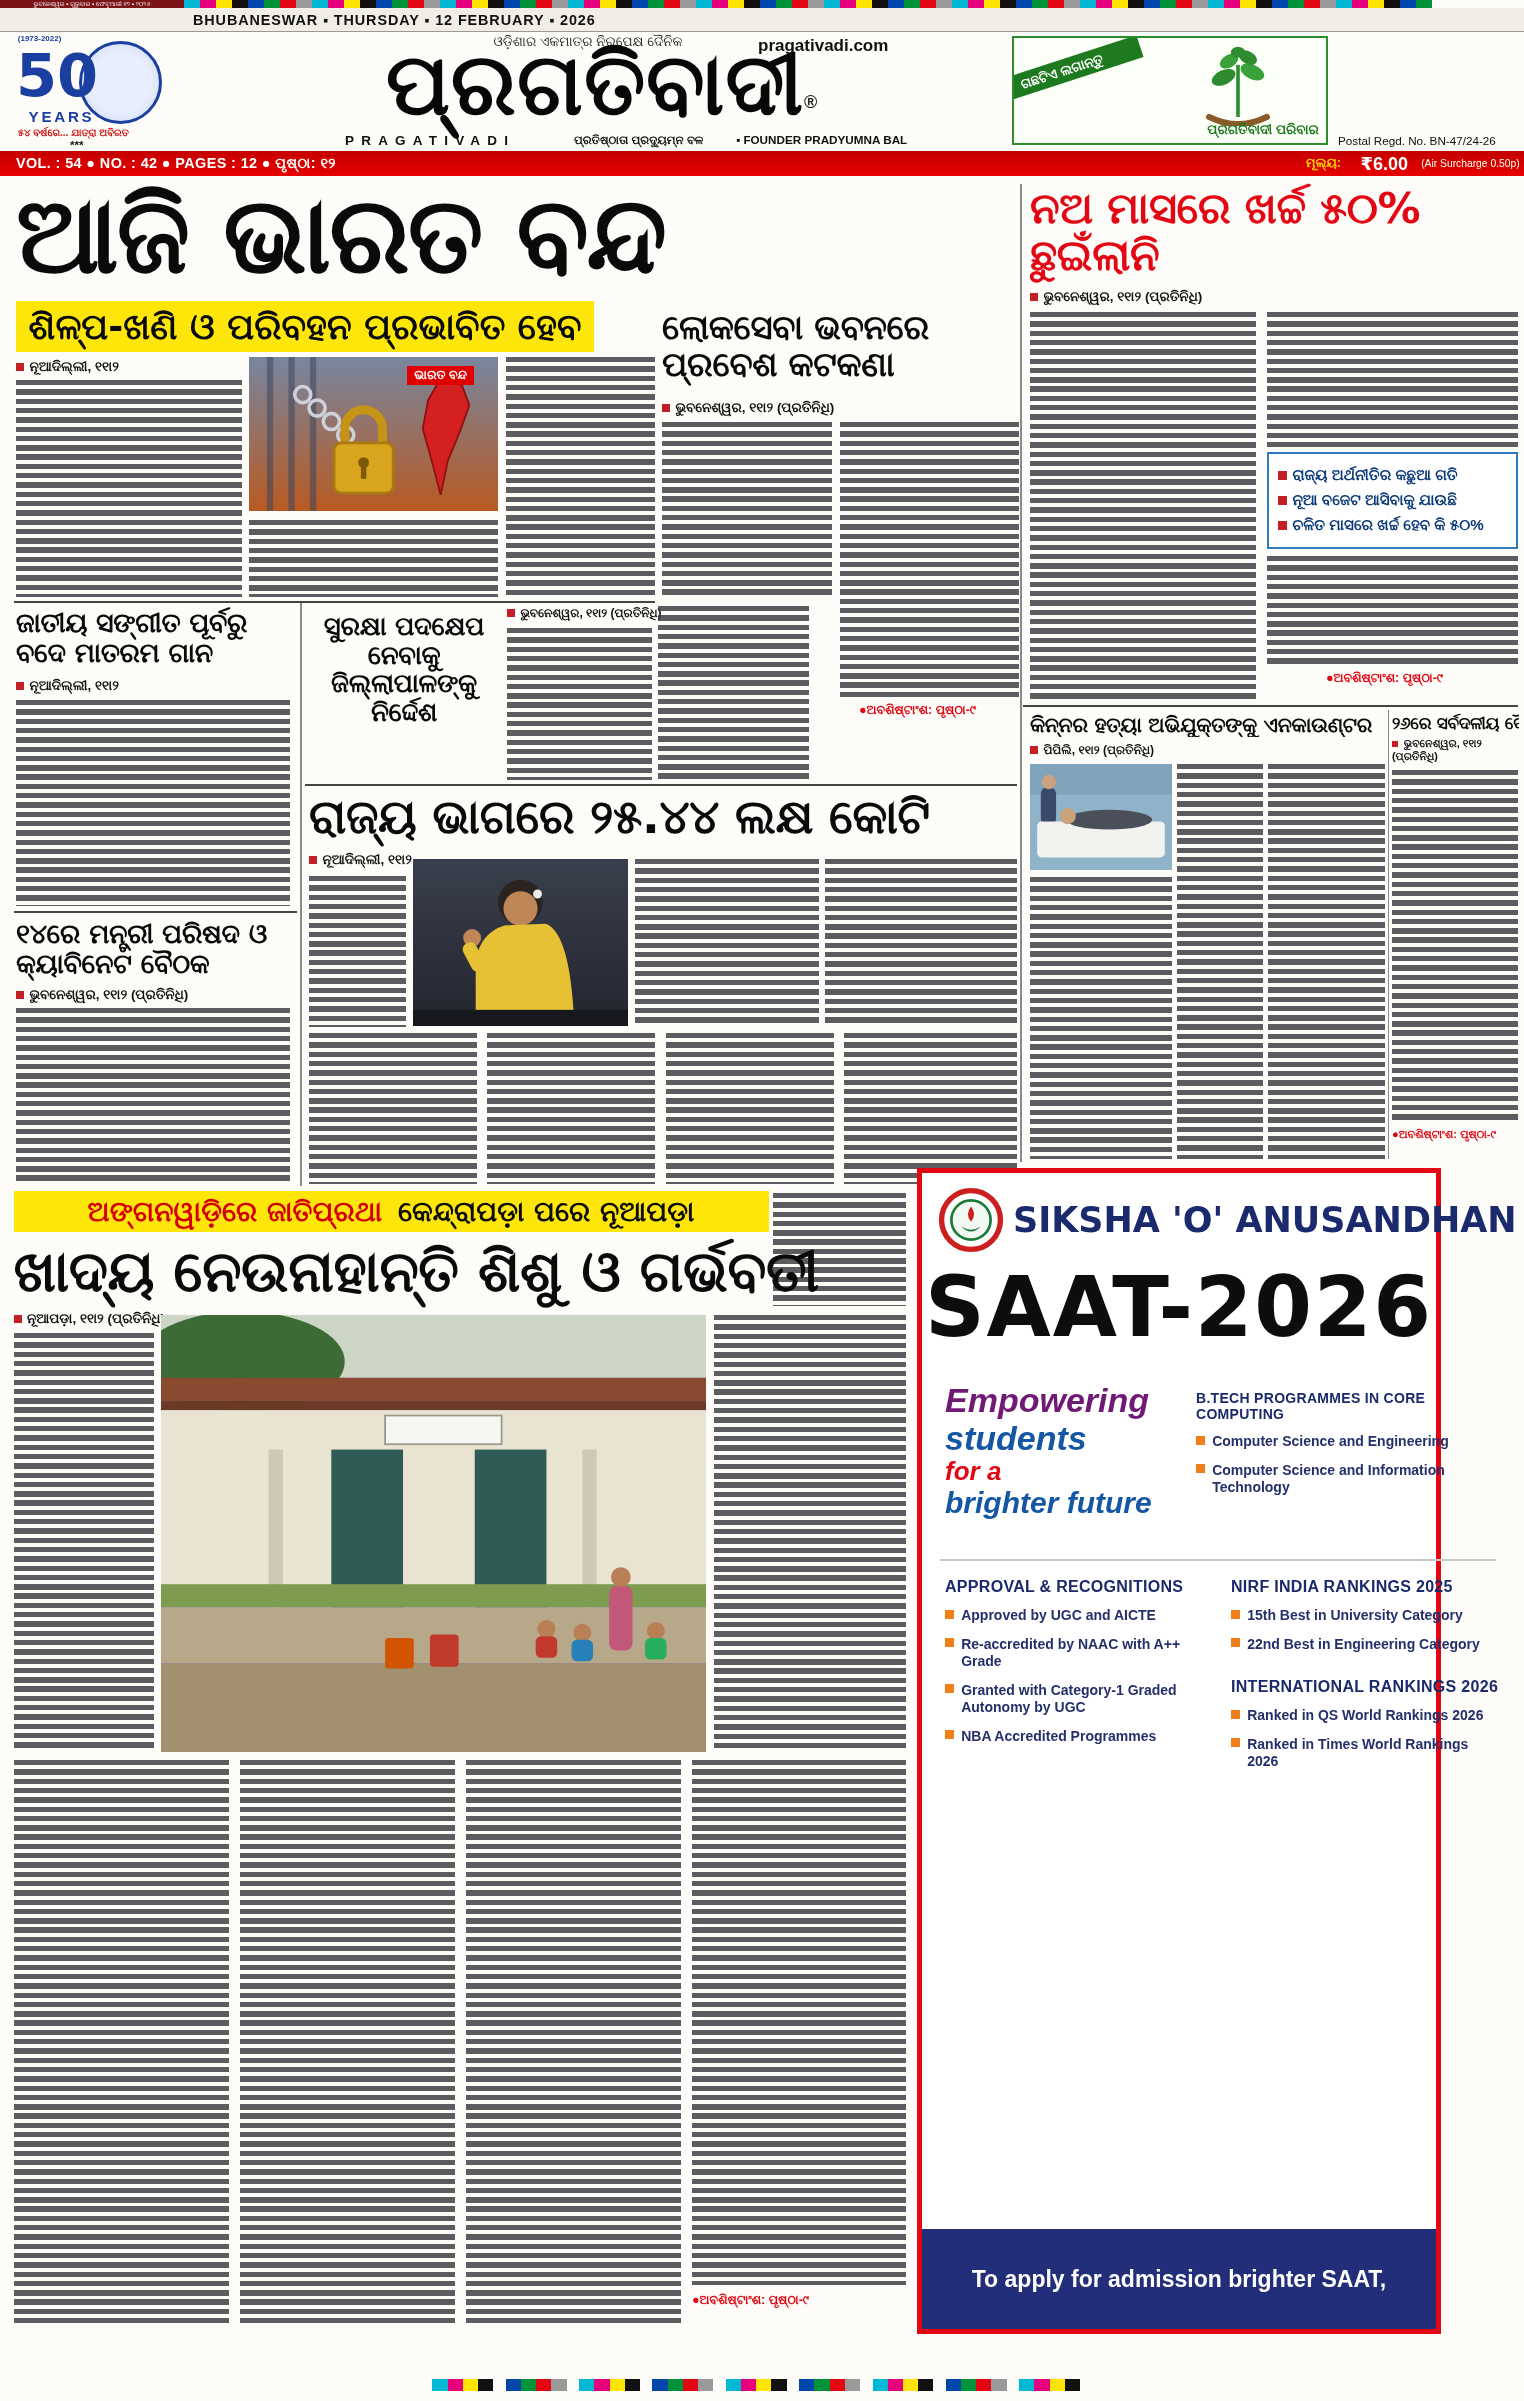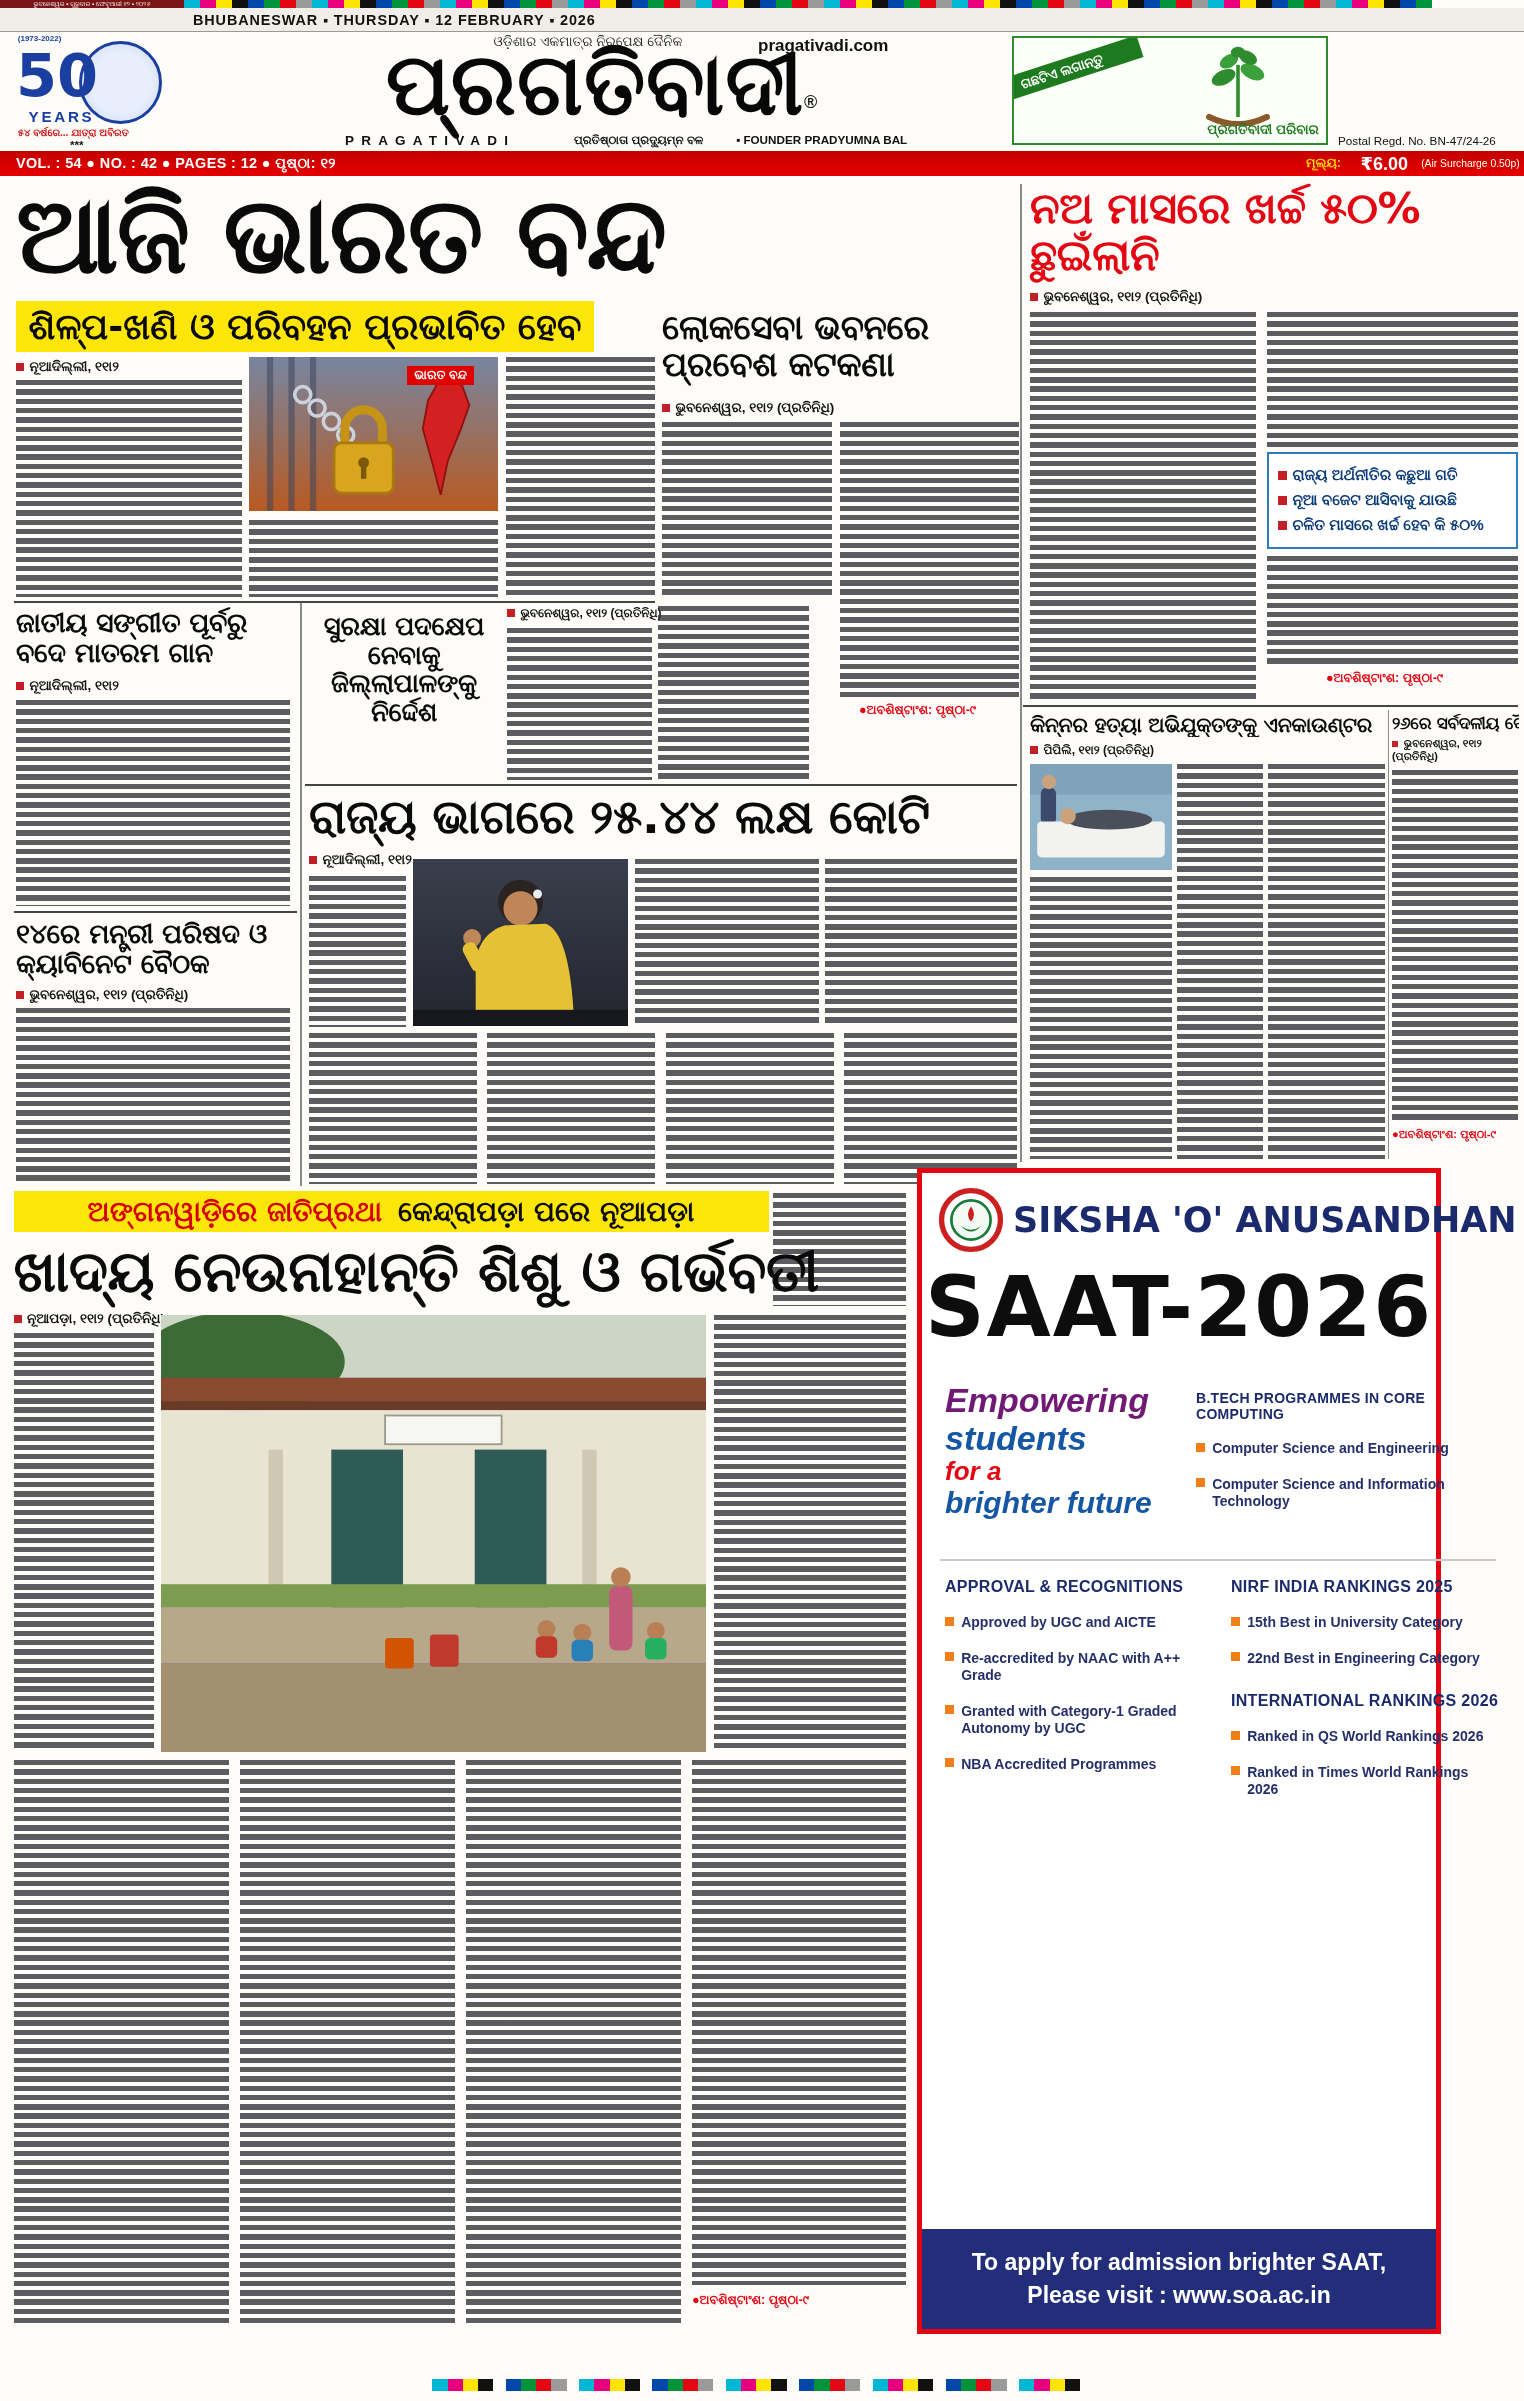--- a/index.html
+++ b/index.html
@@ -15,21 +15,21 @@
   .rule{position:absolute;background:#454545}
   .photo{position:absolute;overflow:hidden;background:#8b5cf6}
   .photo svg{display:block;width:100%;height:100%}
   .markrow{position:absolute;display:flex;align-items:stretch}
   .mark{display:inline-block;height:100%;flex:0 0 auto}
   .bluebox{position:absolute;border:2.7px solid #2f7bbf;background:#fff;padding:9px 9px;display:flex;flex-direction:column;justify-content:space-around}
   .bluebox .row{display:flex;align-items:center;font-weight:800;font-size:15.2px;color:#0a3a78;line-height:1.2}
   .bluebox .row .sq{width:9px;height:9px}
   .ad{position:absolute;border:5.4px solid #e30613;background:#ffffff}
   .ad .hdr{font-weight:900;color:#1b2a6b;font-size:15.2px;letter-spacing:0.3px}
-  .ad .item{display:flex;align-items:flex-start;font-weight:700;color:#25306b;font-size:14px;line-height:1.25;margin-top:18px}
+  .ad .item{display:flex;align-items:flex-start;font-weight:700;color:#25306b;font-size:14px;line-height:1.25;margin-top:11px}
   .ad .item .bsq{flex:0 0 auto;width:9px;height:9px;background:#f07f1a;margin:2.7px 7.2px 0 0}
   .kickerbar{position:absolute;background:#ffe60a;display:flex;align-items:center;justify-content:center;gap:16px;font-weight:900;font-family:"DejaVu Sans","Liberation Sans",sans-serif}
 </style>
 </head>
 <body>
 
 <div class="page">
 
   <div class="markrow" id="regtop" style="left:0;top:0;right:0;height:8px;">
     <span style="flex:0 0 auto;width:184px;height:8px;background:#7a1416;color:#fff;font-size:6.3px;line-height:8px;text-align:center;overflow:hidden;white-space:nowrap">ଭୁବନେଶ୍ୱର ▪ ଗୁରୁବାର ▪ ଫେବୃଆରୀ ୧୨ ▪ ୨୦୨୬</span>
@@ -437,21 +437,20 @@
           <span>Ranked in QS World Rankings 2026</span>
         </div>
       <div class="item">
           <span class="bsq"></span>
           <span>Ranked in Times World Rankings 2026</span>
         </div>
     </div>
 
     <div style="position:absolute;left:0;right:0;bottom:0;height:100px;background:#232e7a;color:#fff;text-align:center;display:flex;flex-direction:column;justify-content:center;gap:5.4px">
       <div style="font-size:23px;font-weight:800">To apply for admission brighter SAAT,</div>
-      <div style="font-size:23px;font-weight:800">Please visit : www.soa.ac.in</div>
     </div>
   </div>
 
   <div class="markrow" id="regbottom" style="left:0;right:0;top:2379px;height:11.7px;justify-content:center">
       <span class="mark" style="width: 15.2px; background: rgb(0, 183, 212);"></span>
       <span class="mark" style="width: 15.2px; background: rgb(230, 0, 126);"></span>
       <span class="mark" style="width: 15.2px; background: rgb(255, 228, 0);"></span>
       <span class="mark" style="width: 15.2px; background: rgb(17, 17, 17); margin-right: 12.6px;"></span>
       <span class="mark" style="width: 15.2px; background: rgb(0, 71, 171);"></span>
       <span class="mark" style="width: 15.2px; background: rgb(0, 147, 58);"></span>

